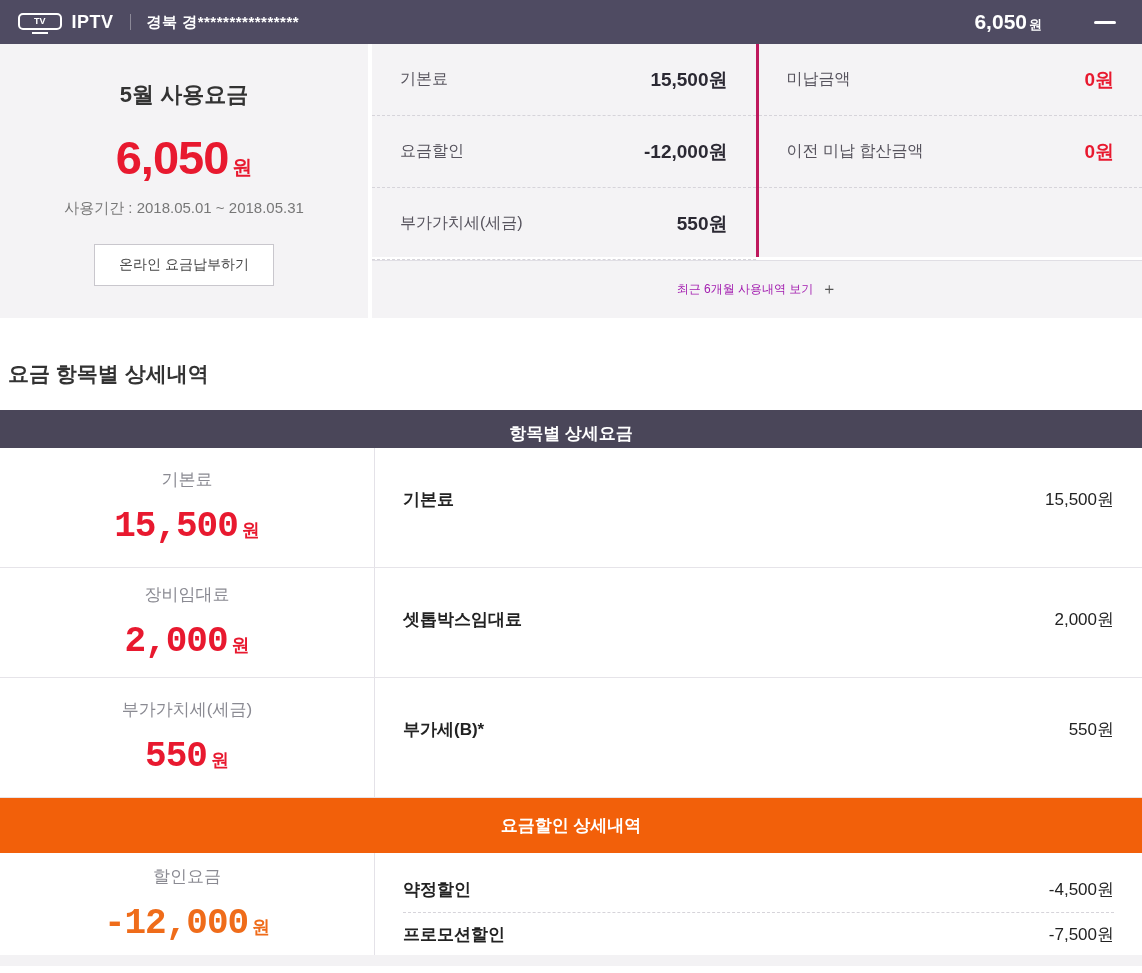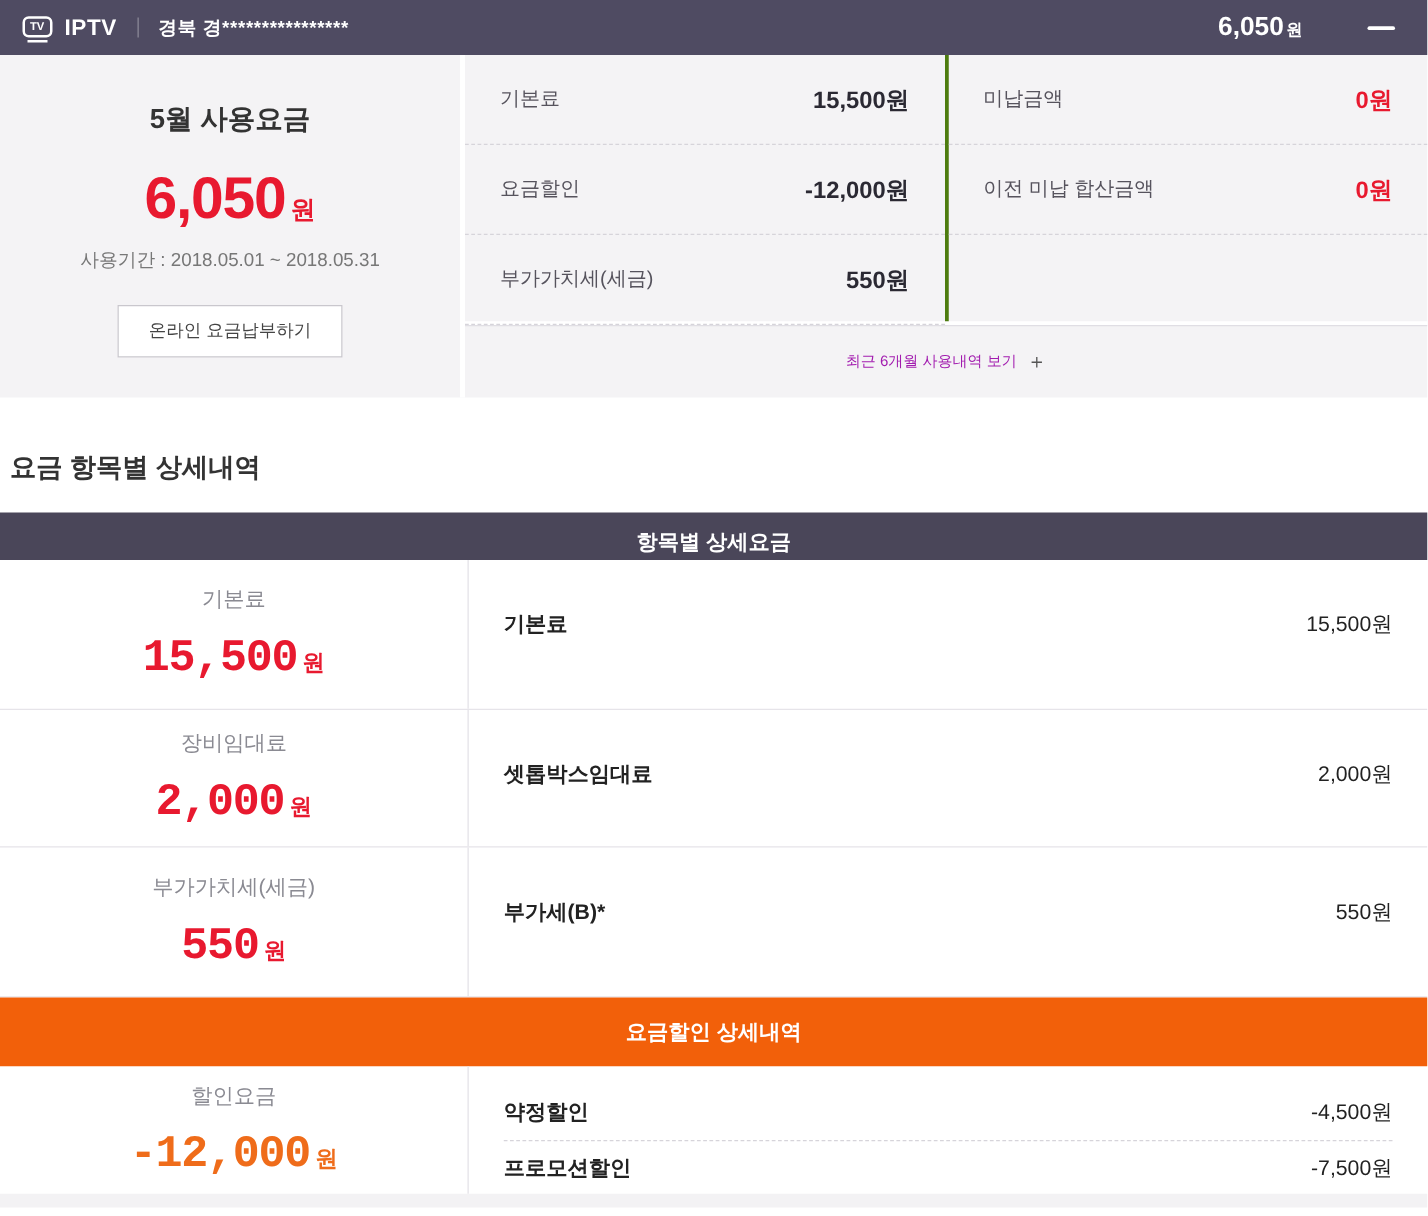--- a/index.html
+++ b/index.html
@@ -11,21 +11,21 @@
     --panel-bg:#f4f3f5;
   }
   *{box-sizing:border-box;margin:0;padding:0;}
   html,body{width:1142px;height:973px;overflow:hidden;background:#fff;
     font-family:"Liberation Sans","DejaVu Sans",sans-serif;color:#222;}
 
   
   .topbar{height:44px;background:var(--topbar-bg);display:flex;align-items:center;padding:0 18px;}
   .tv-icon{display:inline-block;margin-right:10px;}
   .tv-box{display:inline-block;border:2px solid #fff;border-radius:5px;font-size:9px;font-weight:bold;
-    color:#fff;padding:1px 4px;line-height:11px;}
+    color:#fff;padding:1px 14px;line-height:11px;}
   .tv-icon::after{content:"";display:block;width:16px;height:2px;background:#fff;margin:2px auto 0;}
   .service{color:#fff;font-size:18px;font-weight:bold;letter-spacing:.5px;}
   .tb-divider{width:1px;height:16px;background:rgba(255,255,255,.35);margin:0 16px;}
   .account{color:#fff;font-size:15px;font-weight:bold;letter-spacing:.5px;}
   .spacer{flex:1;}
   .tb-amount{color:#fff;display:flex;align-items:baseline;margin-right:52px;}
   .tb-amount b{font-size:21px;font-weight:bold;}
   .tb-amount i{font-style:normal;font-size:13px;font-weight:bold;margin-left:2px;}
   .collapse-bar{width:22px;height:3px;background:#fff;border-radius:2px;cursor:pointer;margin-right:8px;}
 
@@ -35,21 +35,21 @@
   .lp-title{font-size:22px;font-weight:600;color:#333;margin-bottom:20px;}
   .lp-amount{display:flex;justify-content:center;align-items:baseline;color:var(--accent-red);margin-bottom:14px;}
   .lp-amount b{font-size:47px;font-weight:bold;letter-spacing:-1px;}
   .lp-amount span{font-size:20px;font-weight:bold;margin-left:4px;}
   .lp-period{font-size:15px;color:#777;margin-bottom:26px;}
   .pay-btn{display:inline-block;background:#fff;border:1px solid #c9c7cd;color:#444;font-size:14px;
     padding:11px 24px;cursor:pointer;font-family:Liberation Sans, sans-serif;}
   .right-block{flex:1;border-left:4px solid #fff;display:flex;flex-direction:column;}
   .fee-area{height:216px;display:flex;border-bottom:3px solid #fff;}
   .fee-col{flex:1;list-style:none;}
-  .fee-col.col2{border-left:3px solid #4d7c0f;}
+  .fee-col.col2{border-left:3px solid #be185d;}
   .fee-row{height:72px;display:flex;align-items:center;justify-content:space-between;
     padding:0 28px;border-bottom:1px dashed #d6d4da;}
   .fee-label{font-size:16px;color:#56535d;}
   .fee-value{font-size:19px;font-weight:bold;color:#2b2933;}
   .fee-value.red{color:var(--accent-red);}
   .history{flex:1;display:flex;align-items:center;justify-content:center;cursor:pointer;
     border-top:1px solid #e0dee4;}
   .history-label{font-size:12px;color:#a21caf;}
   .plus{font-size:16px;color:#555;margin-left:8px;}
 

